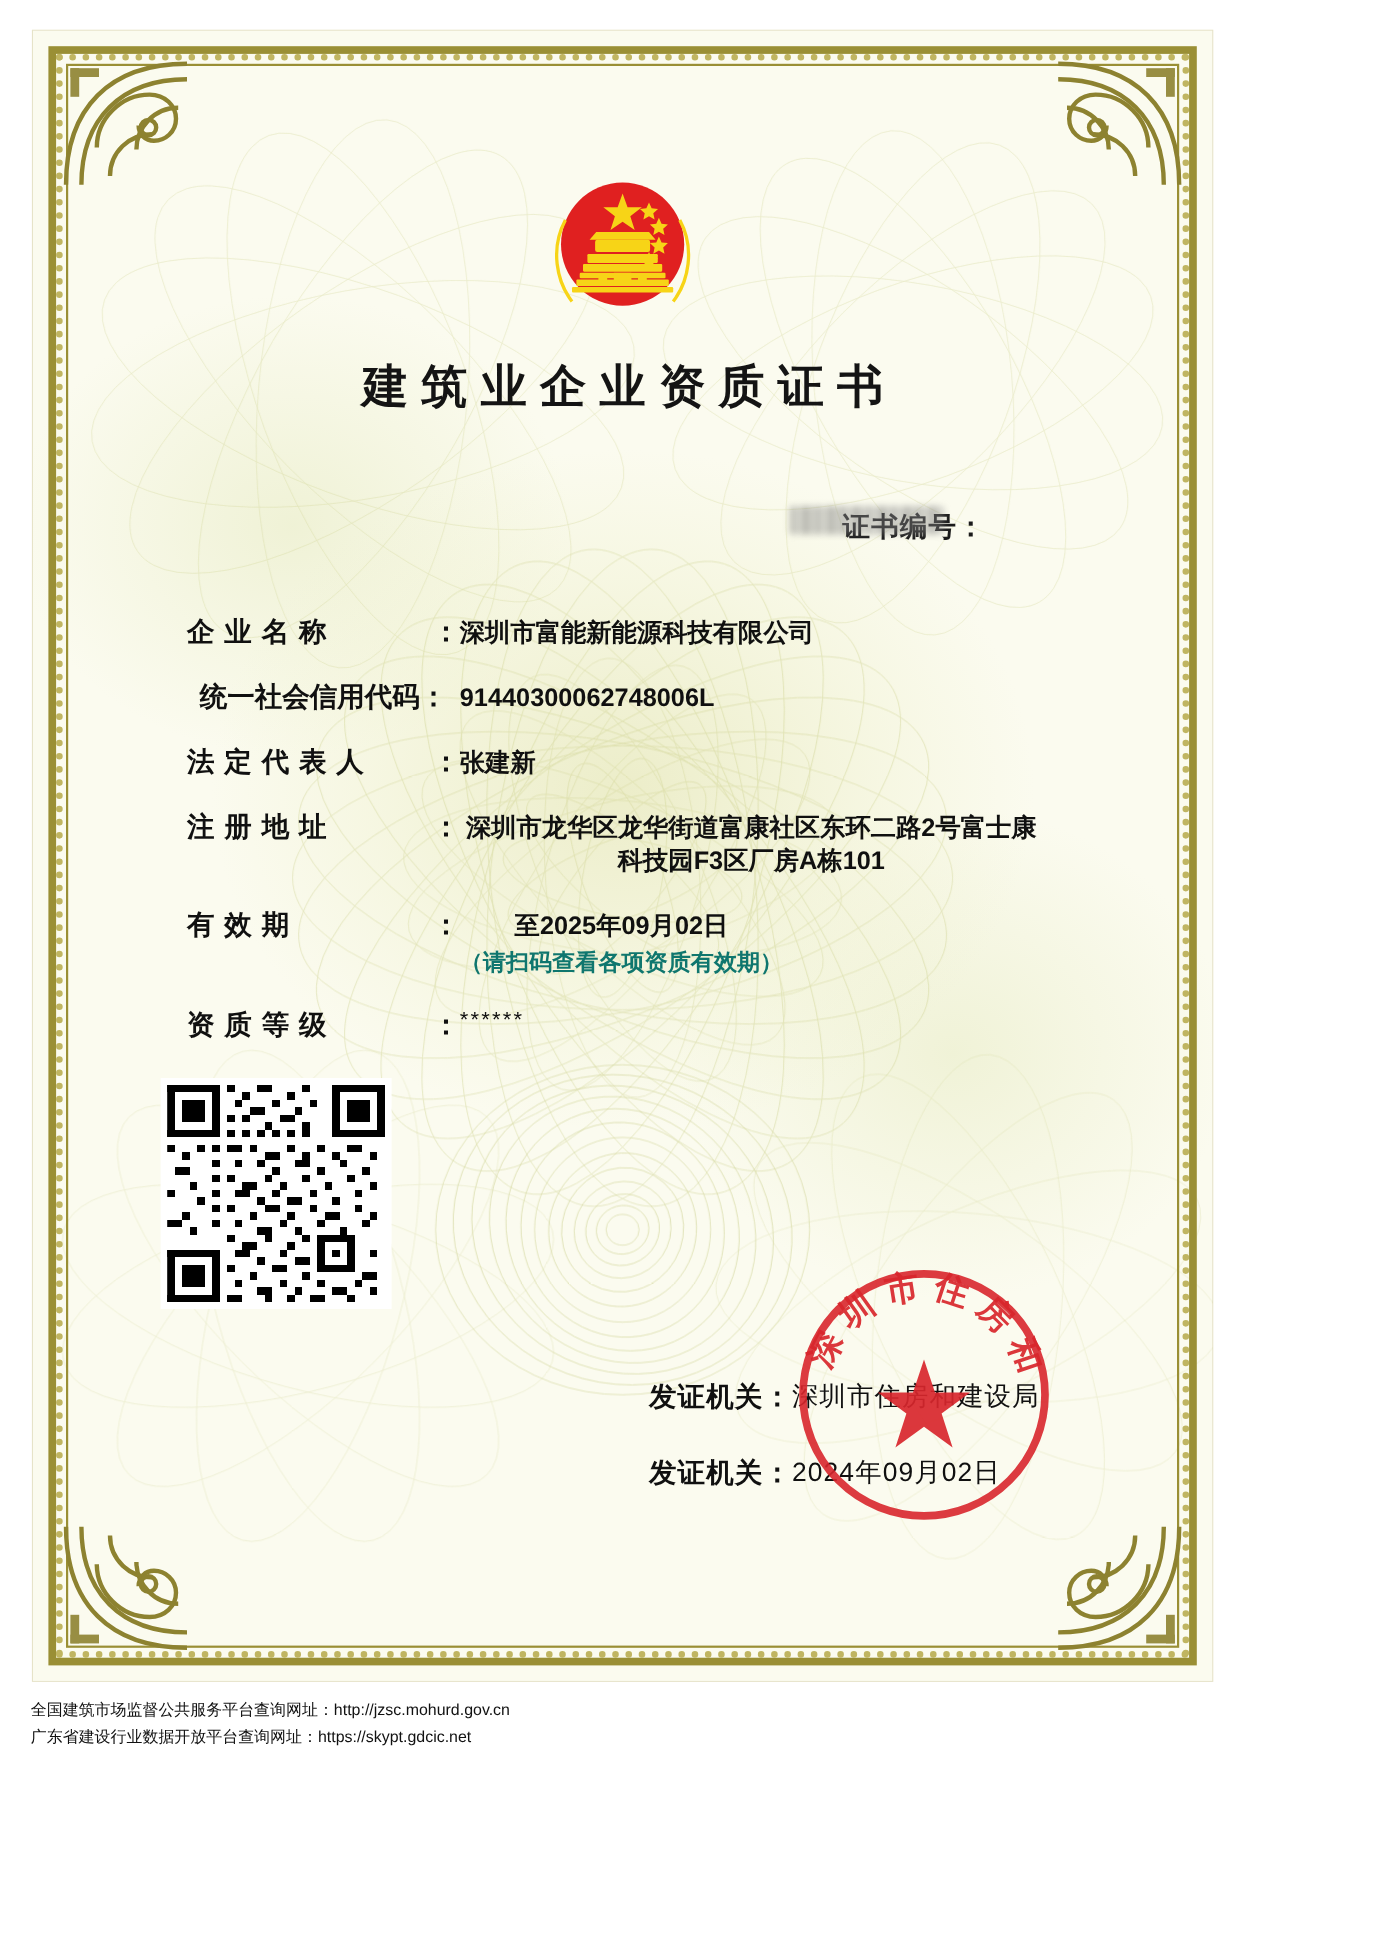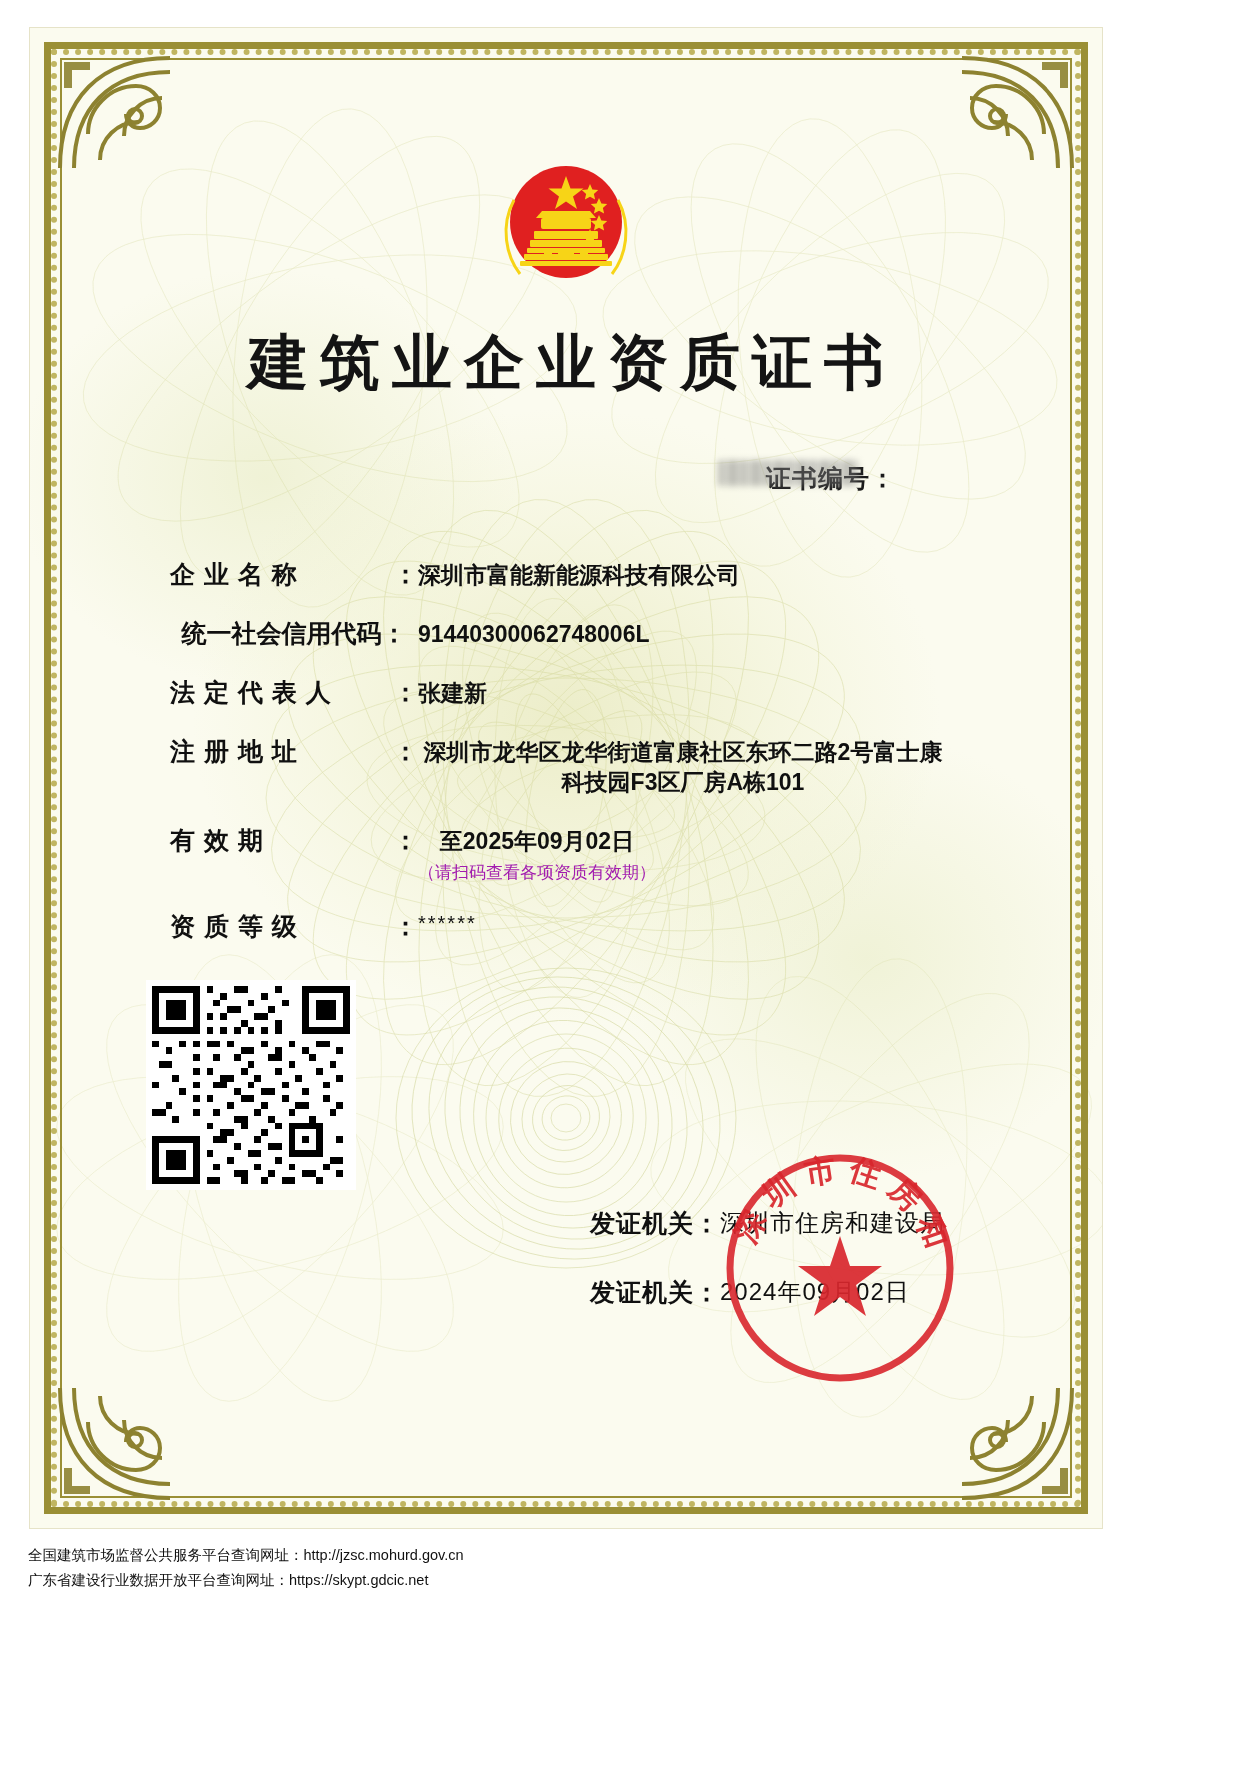--- a/index.html
+++ b/index.html
@@ -82,21 +82,21 @@
     width: 160px;
     height: 150px;
   }
 
   
   .title {
     position: absolute;
     left: 0; right: 0;
     top: 295px;
     text-align: center;
-    font-size: 60px;
+    font-size: 42px;
     letter-spacing: 12px;
     color: #141414;
     font-weight: 700;
     font-family: "DejaVu Sans", "Liberation Sans", sans-serif;
     text-indent: 12px;
   }
 
   
   .certno {
     position: absolute;
@@ -148,23 +148,24 @@
   .row .label.tight { letter-spacing: 0; display: block; }
   .row .value {
     font-size: 23px;
     color: #101010;
     line-height: 1.32;
     padding-top: 2px;
     max-width: 530px;
     font-weight: bold;
   }
   .subnote {
-    font-size: 17px;
-    color: #a21caf;
+    font-size: 21px;
+    color: #0f766e;
     margin-top: 5px;
+    font-weight: bold;
   }
   .stars {
     font-size: 20px;
     letter-spacing: 2px;
     color: #111;
     margin-top: 2px;
   }
 
   
   .qr-wrap {
@@ -184,21 +185,21 @@
     width: 228px;
     font-size: 15px;
     line-height: 1.45;
     color: #151515;
   }
 
   
   .issuer {
     position: absolute;
     left: 560px;
-    top: 1179px;
+    top: 1225px;
     font-size: 25px;
     color: #101010;
     font-weight: 600;
     letter-spacing: 1px;
   }
   .issuer .line { margin-bottom: 36px; display: flex; }
   .issuer .k { white-space: nowrap; }
   .issuer .v { font-weight: 400; font-size: 24px; }
 
   

